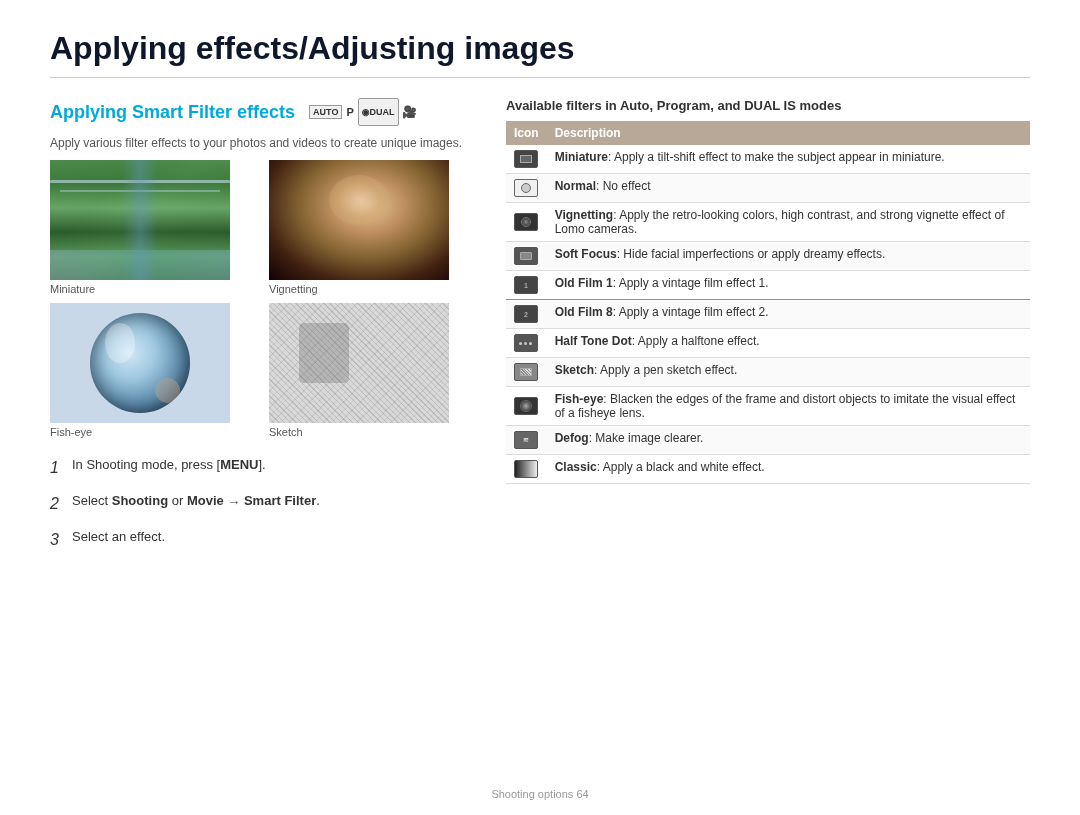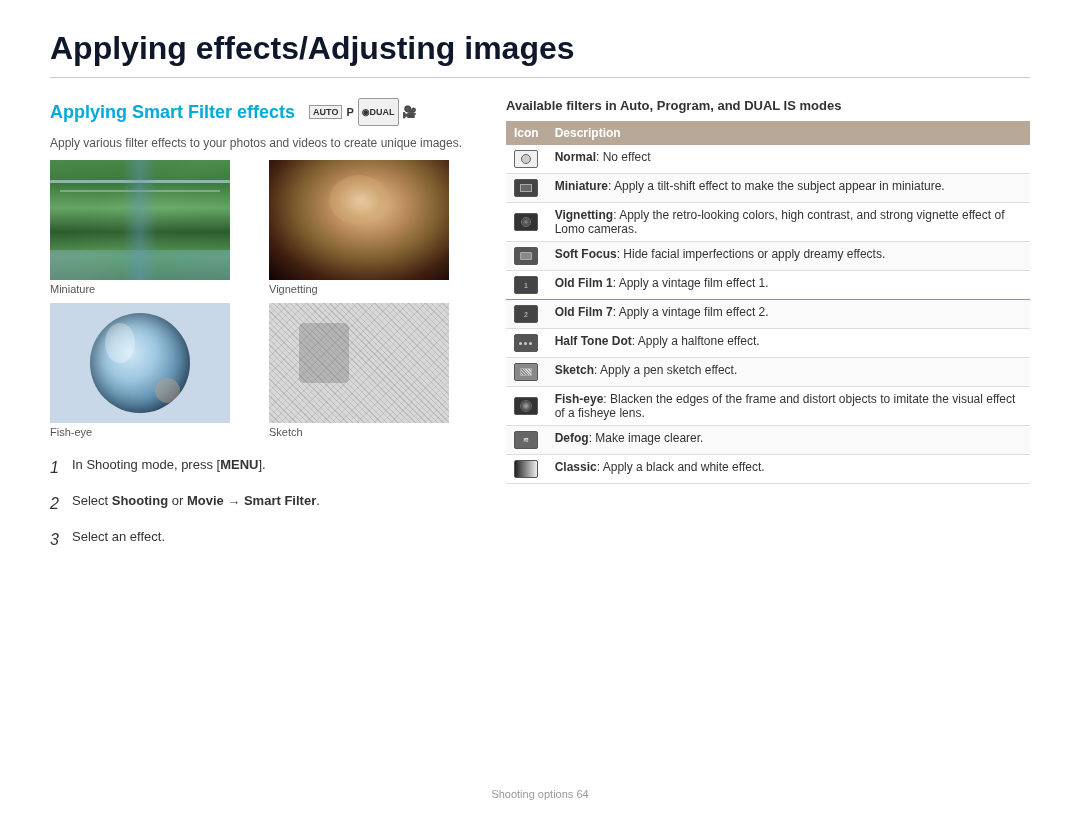--- a/index.html
+++ b/index.html
@@ -270,38 +270,38 @@
         <thead>
           <tr>
             <th>Icon</th>
             <th>Description</th>
           </tr>
         </thead>
         <tbody>
 
           <tr>
             <td>
+              <div style="width:24px;height:18px;border:1.5px solid #555;border-radius:2px;background:#444;display:flex;align-items:center;justify-content:center;">
+                <div style="width:12px;height:8px;border:1px solid #aaa;background:#666;"></div>
+              </div>
+            </td>
+            <td><span><b>Miniature</b>: Apply a tilt-shift effect to make the subject appear in miniature.</span></td>
+          </tr>
+
+          <tr>
+            <td>
               <div style="width:24px;height:18px;border:1.5px solid #666;border-radius:2px;background:#f0f0f0;display:flex;align-items:center;justify-content:center;">
                 <div style="width:10px;height:10px;border:1px solid #666;border-radius:50%;background:#ccc;"></div>
               </div>
             </td>
             <td><span><b>Normal</b>: No effect</span></td>
           </tr>
 
           <tr>
             <td>
-              <div style="width:24px;height:18px;border:1.5px solid #555;border-radius:2px;background:#444;display:flex;align-items:center;justify-content:center;">
-                <div style="width:12px;height:8px;border:1px solid #aaa;background:#666;"></div>
-              </div>
-            </td>
-            <td><span><b>Miniature</b>: Apply a tilt-shift effect to make the subject appear in miniature.</span></td>
-          </tr>
-
-          <tr>
-            <td>
               <div style="width:24px;height:18px;border:1.5px solid #555;border-radius:2px;background:#333;display:flex;align-items:center;justify-content:center;">
                 <div style="width:10px;height:10px;border-radius:50%;background:radial-gradient(circle,#888 0%,#222 100%);border:1px solid #777;"></div>
               </div>
             </td>
             <td><span><b>Vignetting</b>: Apply the retro-looking colors, high contrast, and strong vignette effect of Lomo cameras.</span></td>
           </tr>
 
           <tr>
             <td>
               <div style="width:24px;height:18px;border:1.5px solid #555;border-radius:2px;background:#555;display:flex;align-items:center;justify-content:center;">
@@ -315,21 +315,21 @@
             <td>
               <div style="width:24px;height:18px;border:1.5px solid #555;border-radius:2px;background:#444;display:flex;align-items:center;justify-content:center;font-size:7px;color:#aaa;font-weight:bold;">1</div>
             </td>
             <td><span><b>Old Film 1</b>: Apply a vintage film effect 1.</span></td>
           </tr>
 
           <tr>
             <td>
               <div style="width:24px;height:18px;border:1.5px solid #555;border-radius:2px;background:#444;display:flex;align-items:center;justify-content:center;font-size:7px;color:#aaa;font-weight:bold;">2</div>
             </td>
-            <td><span><b>Old Film 7</b>: Apply a vintage film effect 2.</span></td>
+            <td><span><b>Old Film 8</b>: Apply a vintage film effect 2.</span></td>
           </tr>
 
           <tr>
             <td>
               <div style="width:24px;height:18px;border:1.5px solid #555;border-radius:2px;background:#555;display:flex;align-items:center;justify-content:center;">
                 <div style="display:grid;grid-template-columns:repeat(3,4px);gap:1px;">
                   <div style="width:3px;height:3px;border-radius:50%;background:#ccc;"></div>
                   <div style="width:3px;height:3px;border-radius:50%;background:#ccc;"></div>
                   <div style="width:3px;height:3px;border-radius:50%;background:#ccc;"></div>
                 </div>

